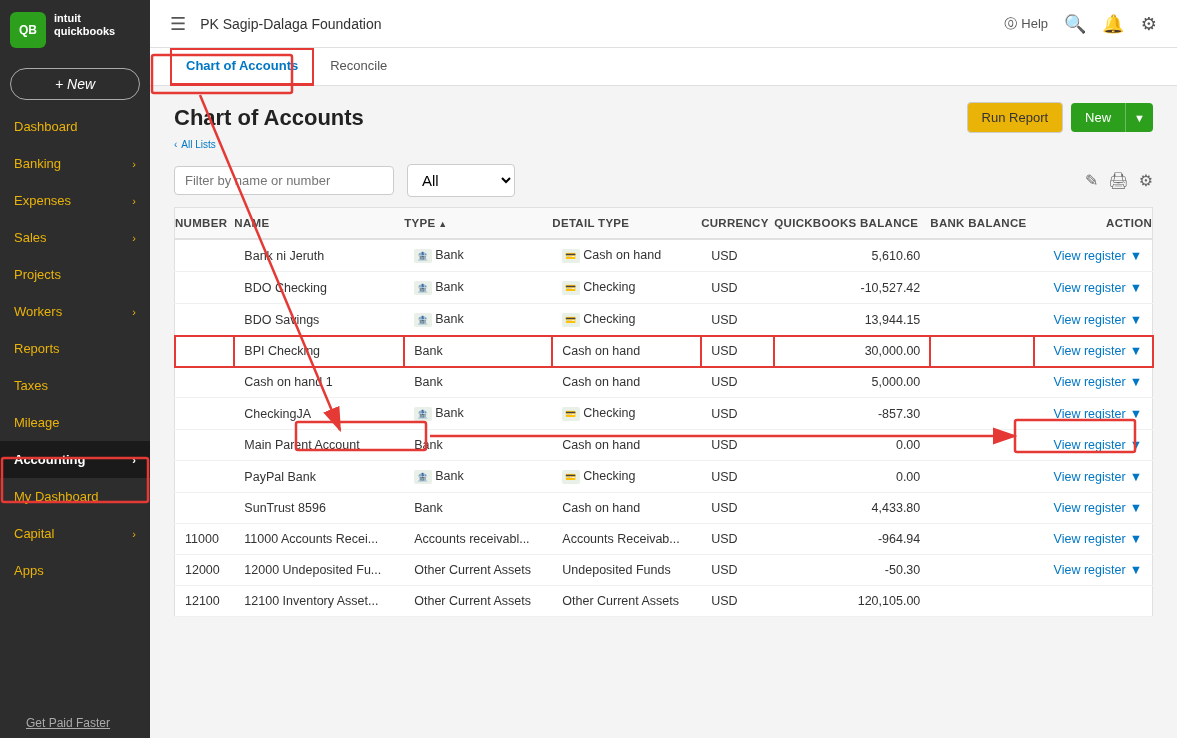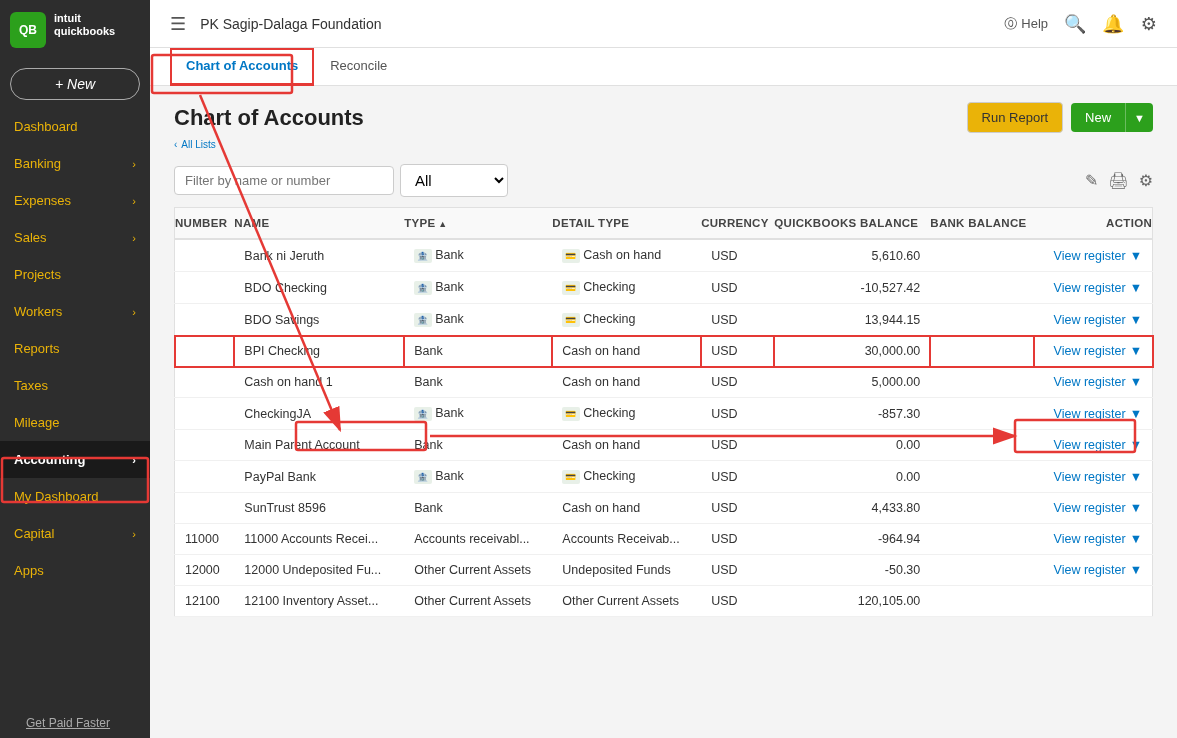--- a/index.html
+++ b/index.html
@@ -185,21 +185,21 @@
       font-size: 12px;
       cursor: pointer;
       margin-bottom: 14px;
     }
     #all-lists-link span { font-size: 10px; }
 
     
     #table-controls {
       display: flex;
       align-items: center;
-      gap: 6px;
+      gap: 13px;
       margin-bottom: 10px;
     }
     #filter-input {
       border: 1px solid #ccc;
       border-radius: 4px;
       padding: 6px 10px;
       font-size: 13px;
       width: 220px;
       background: white;
     }

